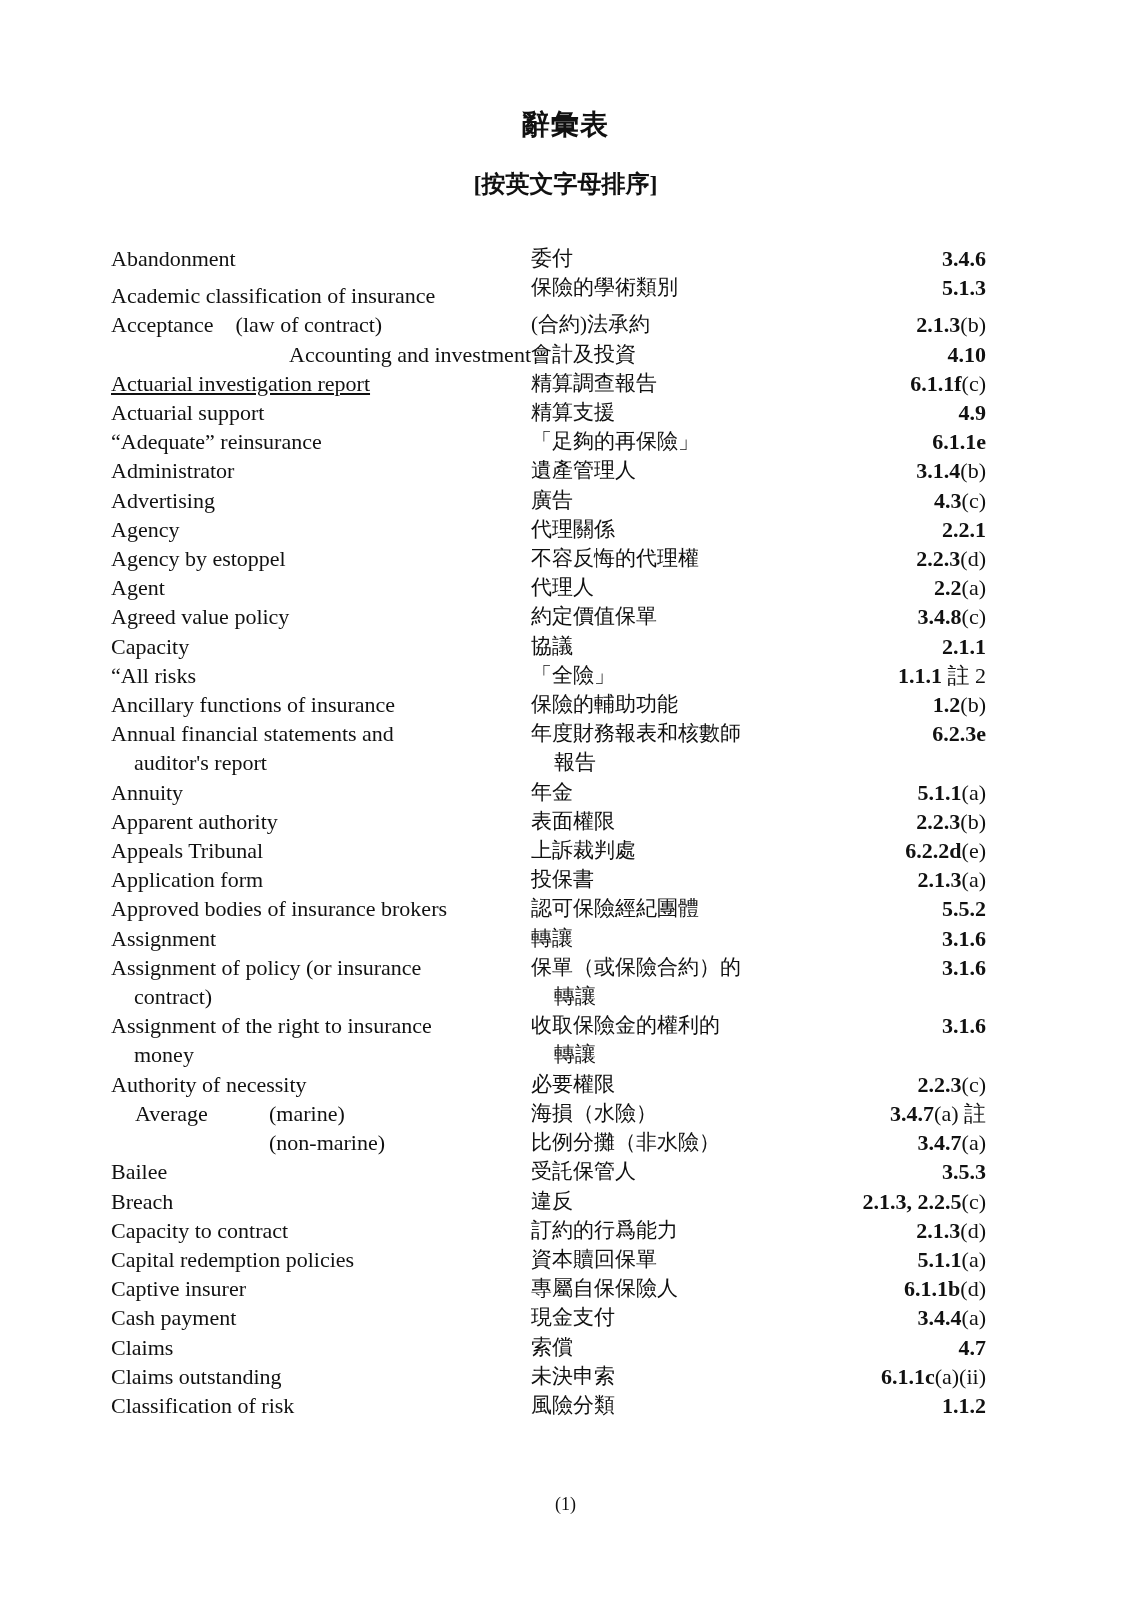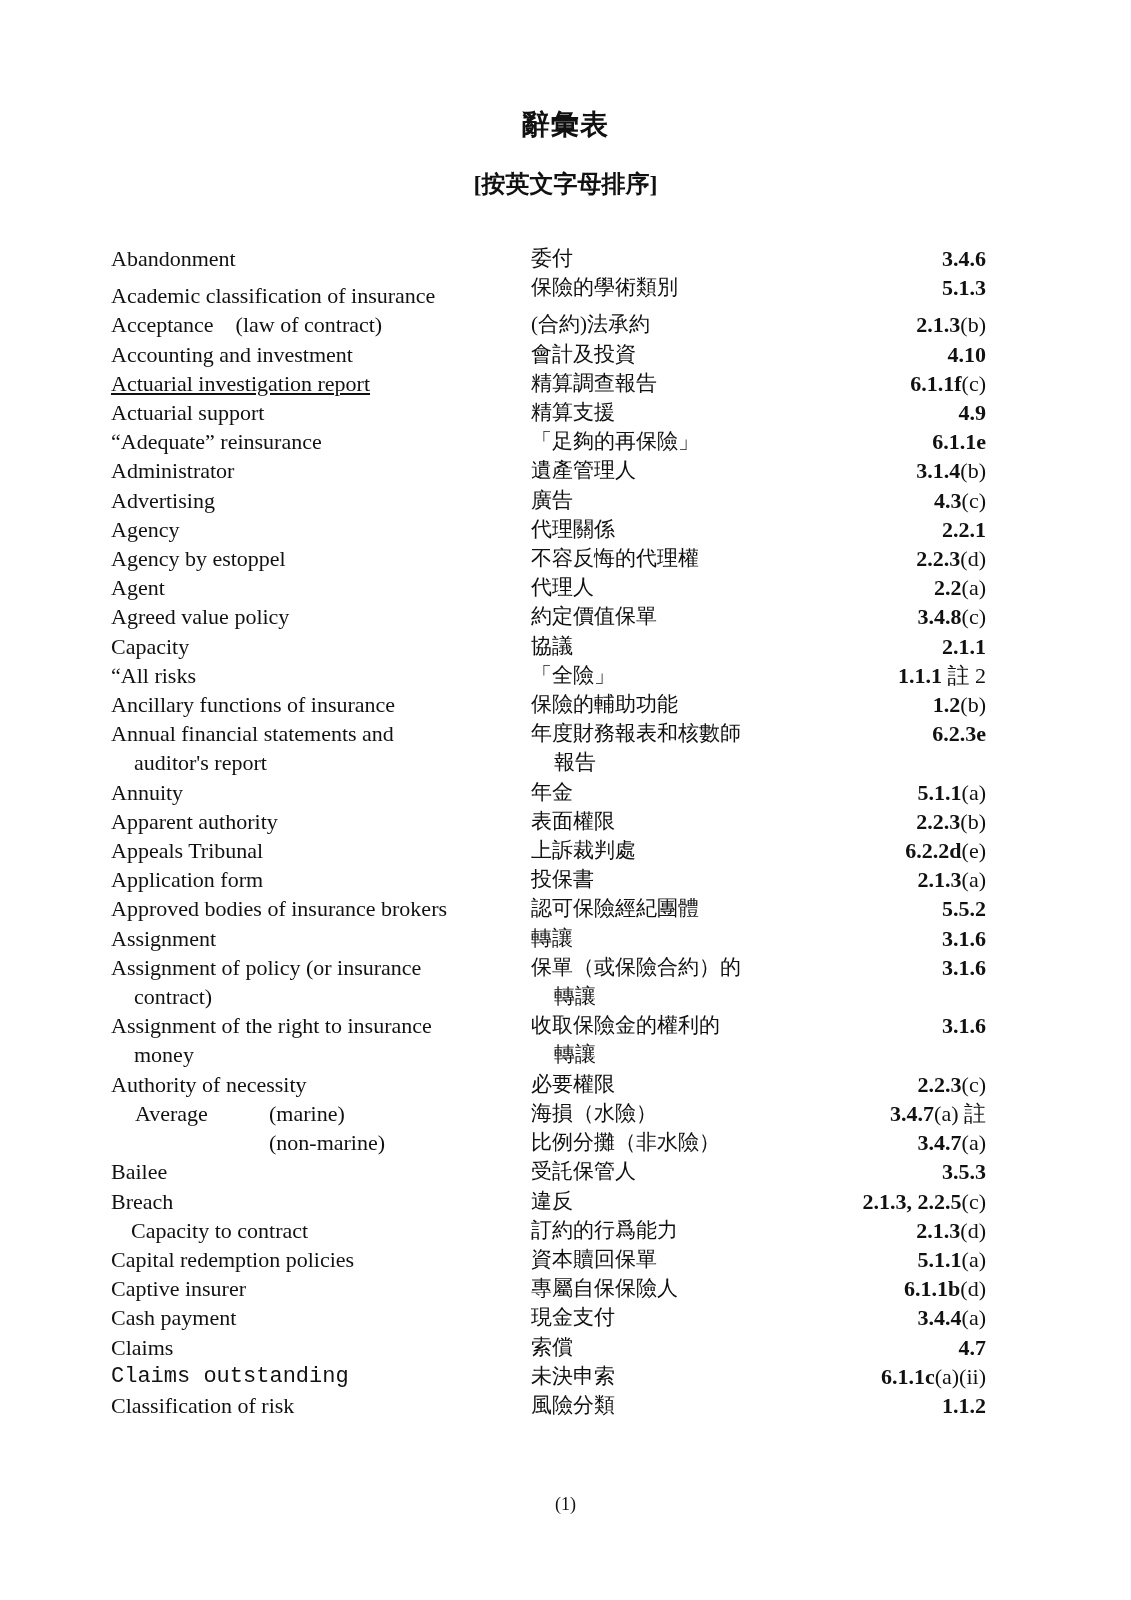--- a/index.html
+++ b/index.html
@@ -62,21 +62,21 @@
       <div class="en">
         <div style="white-space: pre;">Acceptance    (law of contract)</div>
       </div>
       <div class="zh">
         <div>(合約)法承約</div>
       </div>
       <div class="ref"><b>2.1.3</b><span style="white-space: pre;">(b)</span></div>
     </div>
     <div class="row">
       <div class="en">
-        <div style="white-space: pre;">Accounting and investment</div>
+        <div style="white-space: pre; text-align: right;">Accounting and investment</div>
       </div>
       <div class="zh">
         <div>會計及投資</div>
       </div>
       <div class="ref"><b>4.10</b><span style="white-space: pre;"></span></div>
     </div>
     <div class="row">
       <div class="en">
         <div style="white-space: pre; text-decoration: underline;">Actuarial investigation report</div>
       </div>
@@ -307,21 +307,21 @@
       <div class="en">
         <div style="white-space: pre;">Breach</div>
       </div>
       <div class="zh">
         <div>違反</div>
       </div>
       <div class="ref"><b>2.1.3, 2.2.5</b><span style="white-space: pre;">(c)</span></div>
     </div>
     <div class="row">
       <div class="en">
-        <div style="white-space: pre; margin-left: 20px;">Capacity to contract</div>
+        <div style="white-space: pre;">Capacity to contract</div>
       </div>
       <div class="zh">
         <div>訂約的行爲能力</div>
       </div>
       <div class="ref"><b>2.1.3</b><span style="white-space: pre;">(d)</span></div>
     </div>
     <div class="row">
       <div class="en">
         <div style="white-space: pre;">Capital redemption policies</div>
       </div>
@@ -352,21 +352,21 @@
       <div class="en">
         <div style="white-space: pre;">Claims</div>
       </div>
       <div class="zh">
         <div>索償</div>
       </div>
       <div class="ref"><b>4.7</b><span style="white-space: pre;"></span></div>
     </div>
     <div class="row">
       <div class="en">
-        <div style="white-space: pre; font-family: Liberation Mono, monospace;">Claims outstanding</div>
+        <div style="white-space: pre;">Claims outstanding</div>
       </div>
       <div class="zh">
         <div>未決申索</div>
       </div>
       <div class="ref"><b>6.1.1c</b><span style="white-space: pre;">(a)(ii)</span></div>
     </div>
     <div class="row">
       <div class="en">
         <div style="white-space: pre;">Classification of risk</div>
       </div>

